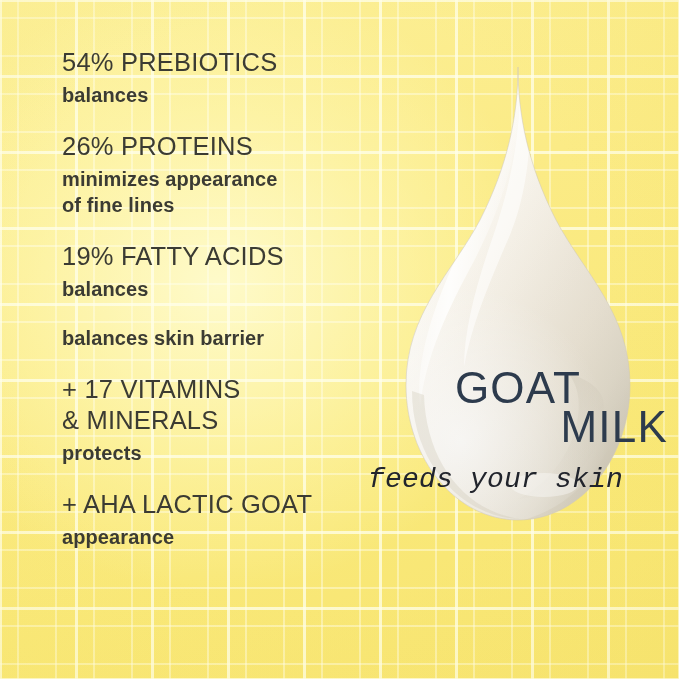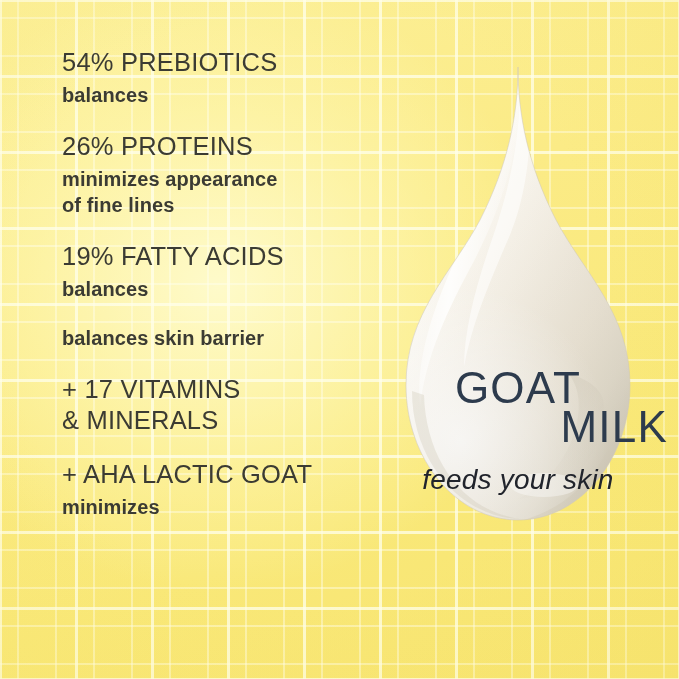--- a/index.html
+++ b/index.html
@@ -129,23 +129,22 @@
     line-height: 48px;
     letter-spacing: 1.2px;
     font-weight: 400;
   }
   .goat-line.l1 { top: 273px; }
   .goat-line.l2 { top: 312px; text-align: right; }
   .goat-tag {
     position: absolute;
     left: 0; right: 0;
     top: 373px;
-    text-align: center;
     color: #21242c;
-    font-family: Liberation Sans, sans-serif;
+    font-family: Liberation Mono, monospace;
     font-style: italic;
     font-size: 28px;
     line-height: 32px;
     letter-spacing: 0.2px;
   }
 </style>
 </head>
 <body>
 
 <div id="stage">
@@ -173,25 +172,26 @@
       <div class="ing-sub">balances</div>
     </div>
 
     <div class="ing-block">
       <div class="ing-sub">balances skin barrier</div>
     </div>
 
     <div class="ing-block">
       <div class="ing-title">+ 17 VITAMINS
 &amp; MINERALS</div>
+      <div class="ing-sub">protects</div>
     </div>
 
     <div class="ing-block">
       <div class="ing-title">+ AHA LACTIC GOAT</div>
-      <div class="ing-sub">minimizes</div>
+      <div class="ing-sub">appearance</div>
     </div>
 
   </div>
 
   <div class="droplet-wrap">
     <svg class="droplet-svg" viewBox="0 0 300 500" xmlns="http://www.w3.org/2000/svg" aria-hidden="true">
       <defs>
         <linearGradient id="dropBody" x1="0.12" y1="0.06" x2="0.92" y2="0.92">
           <stop offset="0%" stop-color="#ffffff"></stop>
           <stop offset="22%" stop-color="#fdfbf6"></stop>

